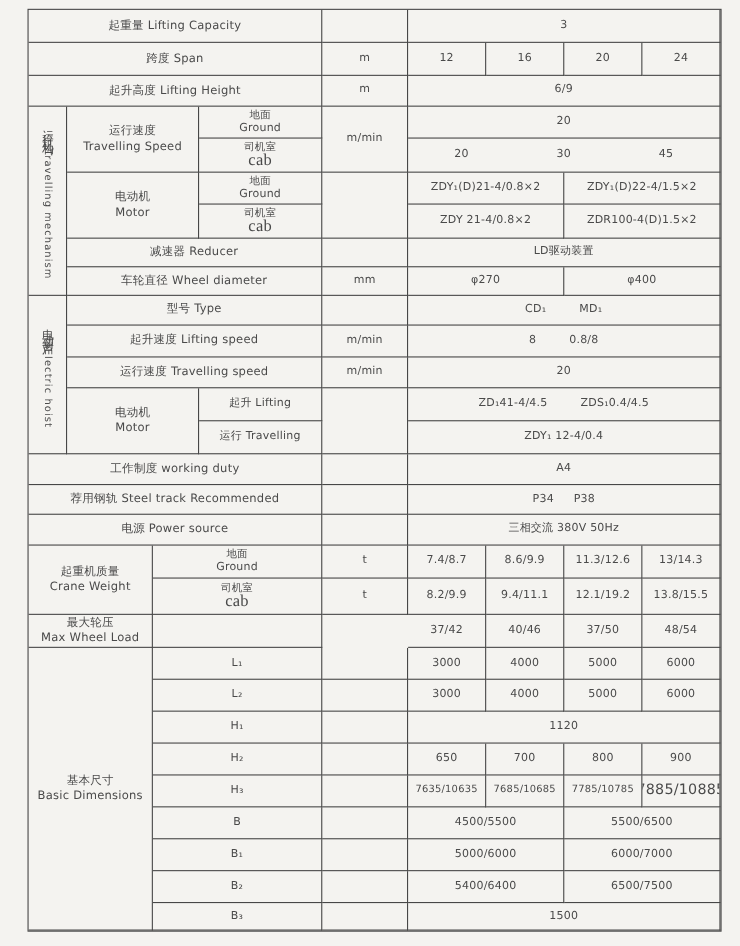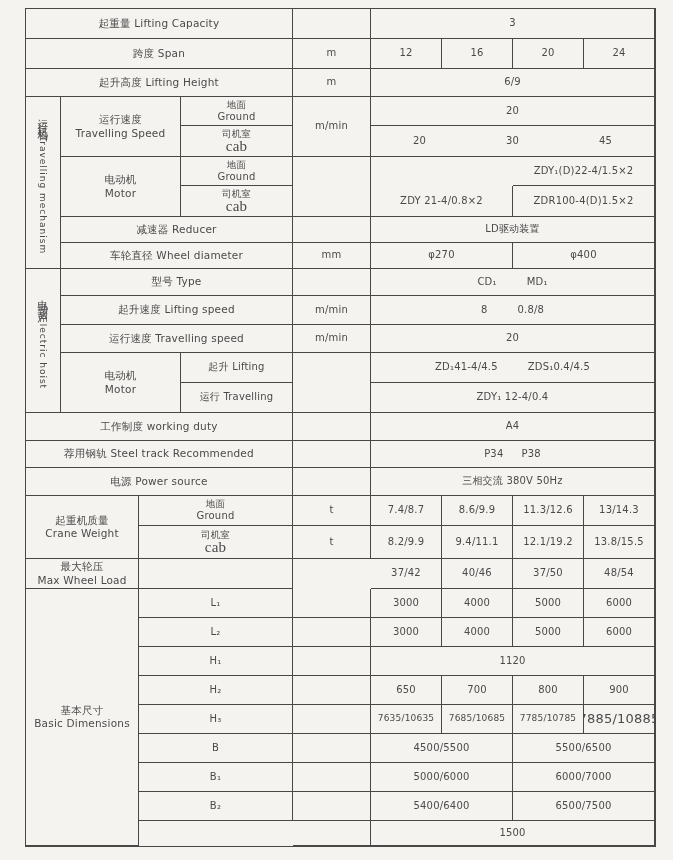--- a/index.html
+++ b/index.html
@@ -100,20 +100,21 @@
   </div>
   <div class="c col" style="grid-area:6/4/7/5">
     <span class="small-zh">地面</span>
     <span>Ground</span>
   </div>
   <div class="c col" style="grid-area:7/4/8/5">
     <span class="small-zh">司机室</span>
     <span class="cab-en">cab</span>
   </div>
   <div class="c" style="grid-area:6/5/8/6"></div>
+  <div class="c" style="grid-area:6/6/7/8">ZDY₁(D)21-4/0.8×2</div>
   <div class="c" style="grid-area:6/8/7/10">ZDY₁(D)22-4/1.5×2</div>
   <div class="c" style="grid-area:7/6/8/8">ZDY 21-4/0.8×2</div>
   <div class="c" style="grid-area:7/8/8/10">ZDR100-4(D)1.5×2</div>
 
   <div class="c lbl" style="grid-area:8/2/9/5">减速器  Reducer</div>
   <div class="c" style="grid-area:8/5/9/6"></div>
   <div class="c" style="grid-area:8/6/9/10">LD驱动装置</div>
 
   <div class="c lbl" style="grid-area:9/2/10/5">车轮直径  Wheel diameter</div>
   <div class="c" style="grid-area:9/5/10/6">mm</div>
@@ -248,17 +249,18 @@
   <div class="c" style="grid-area:27/3/28/5">B₁</div>
   <div class="c" style="grid-area:27/5/28/6"></div>
   <div class="c" style="grid-area:27/6/28/8">5000/6000</div>
   <div class="c" style="grid-area:27/8/28/10">6000/7000</div>
 
   <div class="c" style="grid-area:28/3/29/5">B₂</div>
   <div class="c" style="grid-area:28/5/29/6"></div>
   <div class="c" style="grid-area:28/6/29/8">5400/6400</div>
   <div class="c" style="grid-area:28/8/29/10">6500/7500</div>
 
+  <div class="c" style="grid-area:29/3/30/5">B₃</div>
   <div class="c" style="grid-area:29/5/30/6"></div>
   <div class="c" style="grid-area:29/6/30/10">1500</div>
 
 </div>
 </div>
 
 </body></html>

